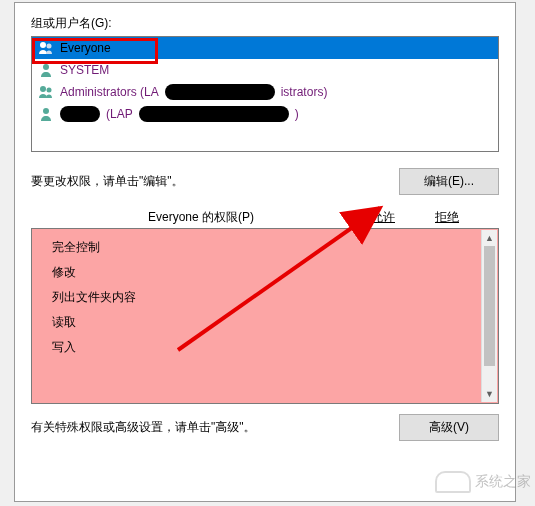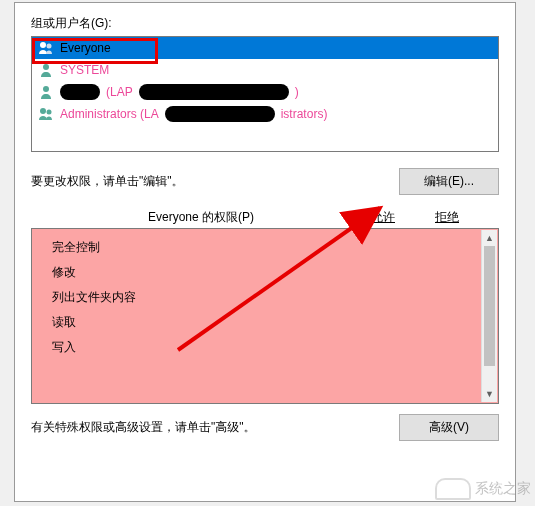--- a/index.html
+++ b/index.html
@@ -30,21 +30,21 @@
       height: 116px;
       background: #fff;
       overflow: hidden;
     }
     .user-row {
       display: flex;
       align-items: center;
       height: 22px;
       padding: 2px 6px;
       gap: 6px;
-      color: #ec4899;
+      color: #701a75;
     }
     .user-row.selected {
       background: #0078d7;
       color: #000000;
     }
     .user-icon {
       width: 16px;
       height: 16px;
       flex-shrink: 0;
     }
@@ -135,21 +135,21 @@
     }
     .arrow-svg {
       position: absolute;
       top: 0;
       left: 0;
       pointer-events: none;
     }
     .watermark {
       position: absolute;
       right: 4px;
-      bottom: 6px;
+      bottom: 13px;
       display: flex;
       align-items: center;
       gap: 4px;
       opacity: 0.5;
       font-size: 14px;
       color: #888;
     }
     .watermark-logo {
       width: 36px;
       height: 22px;
@@ -177,38 +177,38 @@
     </div>
     <div class="user-row">
       <svg class="user-icon" viewBox="0 0 16 16">
           <circle cx="8" cy="5" r="3" fill="#5a9"></circle>
           <path d="M3 15c0-3 2-5 5-5s5 2 5 5z" fill="#5a9"></path>
         </svg>
       <span>SYSTEM</span>
     </div>
     <div class="user-row">
       <svg class="user-icon" viewBox="0 0 16 16">
+          <circle cx="5" cy="5" r="3" fill="#5a9"></circle>
+          <circle cx="11" cy="6" r="2.5" fill="#5a9"></circle>
+          <path d="M1 14c0-3 2-4 4-4s4 1 4 4z" fill="#5a9"></path>
+          <path d="M8 14c0-2.5 1.5-3.5 3-3.5s3 1 3 3.5z" fill="#5a9"></path>
+        </svg>
+      <span>Administrators (LA</span>
+      <span class="redact" style="width:110px"></span>
+      <span>istrators)</span>
+    </div>
+    <div class="user-row">
+      <svg class="user-icon" viewBox="0 0 16 16">
           <circle cx="8" cy="5" r="3" fill="#5a9"></circle>
           <path d="M3 15c0-3 2-5 5-5s5 2 5 5z" fill="#5a9"></path>
         </svg>
       <span class="redact" style="width:40px"></span>
       <span> (LAP</span>
       <span class="redact" style="width:150px"></span>
       <span>)</span>
-    </div>
-    <div class="user-row">
-      <svg class="user-icon" viewBox="0 0 16 16">
-          <circle cx="5" cy="5" r="3" fill="#5a9"></circle>
-          <circle cx="11" cy="6" r="2.5" fill="#5a9"></circle>
-          <path d="M1 14c0-3 2-4 4-4s4 1 4 4z" fill="#5a9"></path>
-          <path d="M8 14c0-2.5 1.5-3.5 3-3.5s3 1 3 3.5z" fill="#5a9"></path>
-        </svg>
-      <span>Administrators (LA</span>
-      <span class="redact" style="width:110px"></span>
-      <span>istrators)</span>
     </div>
   </div>
 
   <div class="hint-row">
     <span>要更改权限，请单击"编辑"。</span>
     <button class="btn">编辑(E)...</button>
   </div>
 
   <div class="perm-header">
     <span class="perm-title">Everyone 的权限(P)</span>

